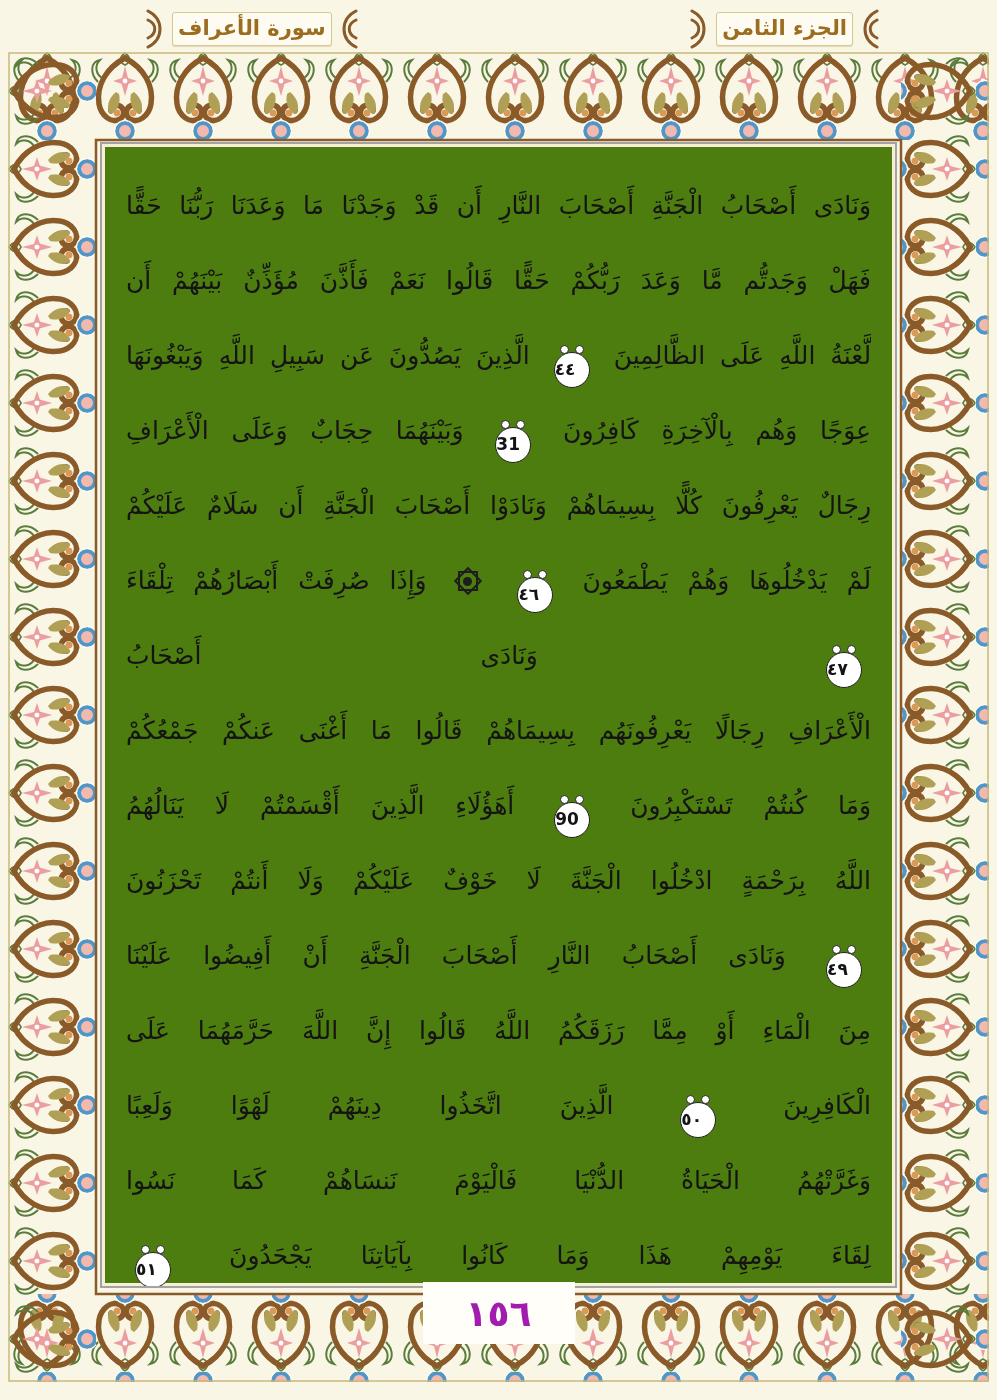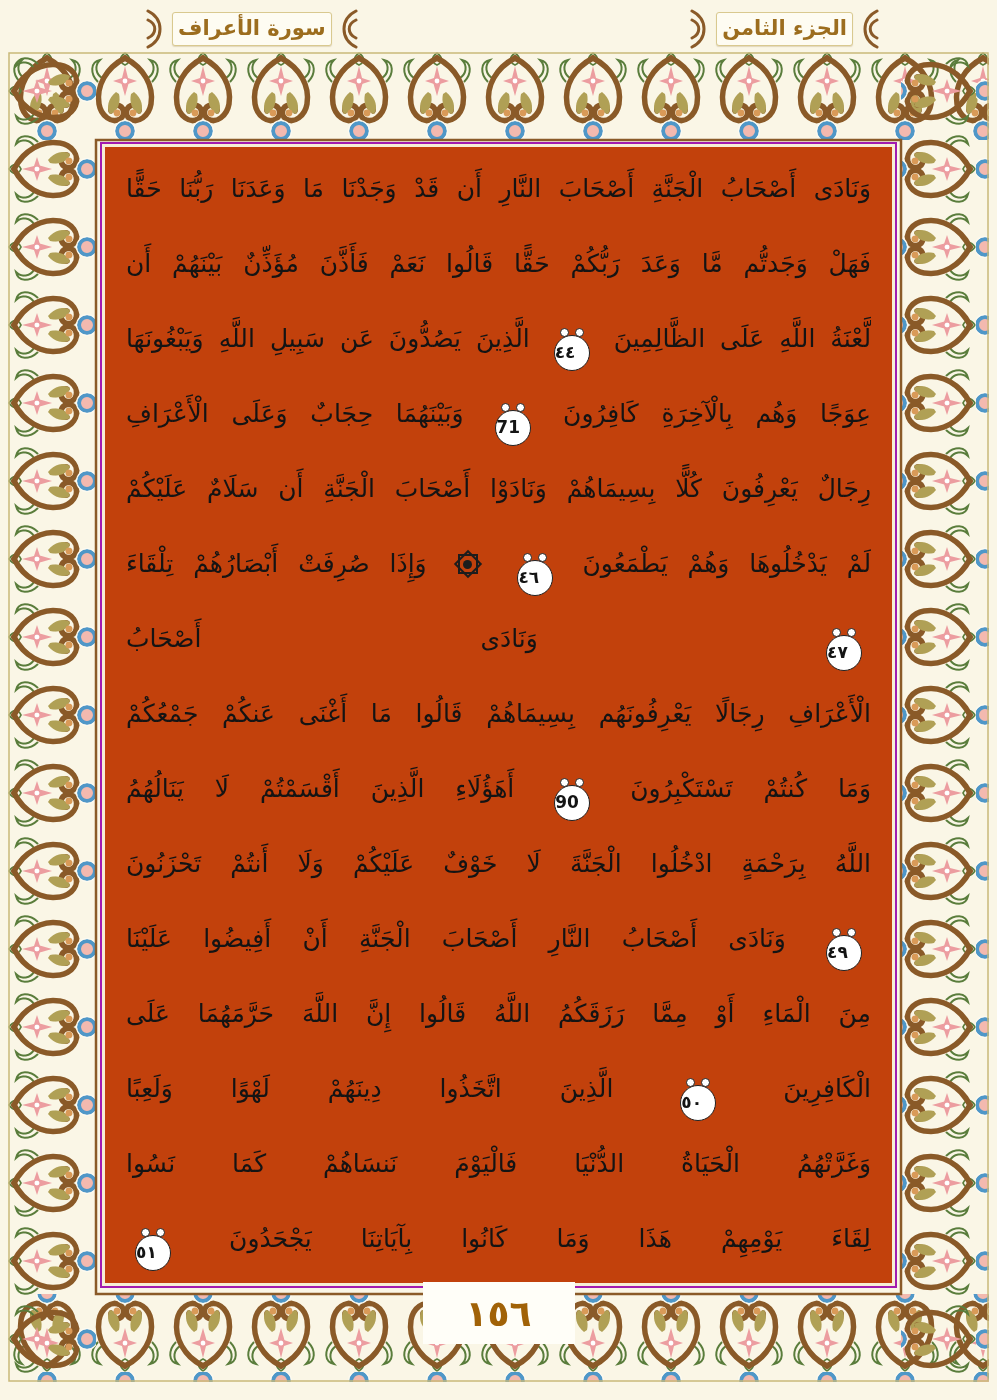--- a/index.html
+++ b/index.html
@@ -13,22 +13,22 @@
   .cart-box{border:1.5px solid #d9c98f;background:#fefcf2;border-radius:3px;padding:3px 5px 5px;
             color:#9c6d1e;font-size:21px;font-weight:bold;letter-spacing:.5px;box-shadow:0 1px 1px rgba(150,120,60,.25);}
   .curl{display:block;}
   .curl.flip{transform:scaleX(-1);}
 
   
   .frame{position:absolute;left:8px;top:52px;z-index:1;}
 
   
   .panel{position:absolute;left:100px;top:142px;width:797px;height:1146px;z-index:2;
-         background:#c2410c;border:2px solid #a21caf;box-shadow:0 0 0 3px #f6efd5 inset;
-         box-sizing:border-box;padding:7px 24px;overflow:hidden;}
+         background:#4d7c0f;border:2px solid #a3a3a3;box-shadow:0 0 0 3px #f6efd5 inset;
+         box-sizing:border-box;padding:24px 24px;overflow:hidden;}
   .line{direction:rtl;text-align:justify;text-align-last:justify;white-space:nowrap;overflow:hidden;
         height:75px;line-height:75px;font-size:25px;color:#141414;font-family:"DejaVu Sans", sans-serif;}
 
   
   .ayah{position:relative;display:inline-flex;align-items:center;justify-content:flex-end;
         width:36px;height:36px;border:1.8px solid #222;border-radius:50%;vertical-align:-11px;
         margin:0 9px;background:#fff;box-sizing:border-box;}
   .ayah::before,.ayah::after{content:"";position:absolute;top:-8px;width:9px;height:9px;
         border:1.6px solid #222;border-radius:50%;background:#fff;box-sizing:border-box;}
   .ayah::before{left:5px;} .ayah::after{right:5px;}
@@ -37,21 +37,21 @@
   
   .hizb{position:relative;display:inline-block;width:26px;height:26px;vertical-align:-5px;margin:0 8px;}
   .hizb .sq{position:absolute;inset:3px;border:2.2px solid #1d1d1d;box-sizing:border-box;}
   .hizb .s2{transform:rotate(45deg);}
   .hizb .dot{position:absolute;left:50%;top:50%;width:9px;height:9px;margin:-4.5px 0 0 -4.5px;
              border-radius:50%;background:#1d1d1d;}
 
   
   .pagenum{position:absolute;left:50%;top:1282px;transform:translateX(-50%);
            width:152px;height:62px;background:#fffef8;z-index:4;display:flex;align-items:center;
-           justify-content:center;color:#a16207;font-size:36px;font-weight:bold;letter-spacing:4px;}
+           justify-content:center;color:#a21caf;font-size:36px;font-weight:bold;letter-spacing:4px;}
 </style>
 </head>
 <body>
 
 <div class="page">
 
   <div class="header">
     <div class="cartouche">
       <svg class="curl" width="22" height="40" viewBox="0 0 22 40">
         <path d="M20 2 C4 10 4 30 20 38 M20 11 C11 15 11 25 20 29" fill="none" stroke="#8a5a28" stroke-width="3" stroke-linecap="round"></path>
@@ -111,21 +111,21 @@
     <rect x="1" y="1" width="979" height="1328" fill="none" stroke="#c9b97a" stroke-width="1.5"></rect>
   </svg>
 
   <div class="panel">
       <div class="line" dir="rtl"><span class="w">وَنَادَى أَصْحَابُ الْجَنَّةِ أَصْحَابَ النَّارِ أَن قَدْ وَجَدْنَا مَا وَعَدَنَا رَبُّنَا حَقًّا</span> </div>
       <div class="line" dir="rtl"><span class="w">فَهَلْ وَجَدتُّم مَّا وَعَدَ رَبُّكُمْ حَقًّا قَالُوا نَعَمْ فَأَذَّنَ مُؤَذِّنٌ بَيْنَهُمْ أَن</span> </div>
       <div class="line" dir="rtl"><span class="w">لَّعْنَةُ اللَّهِ عَلَى الظَّالِمِينَ</span> <span class="ayah">
           <span class="num">٤٤</span>
         </span> <span class="w">الَّذِينَ يَصُدُّونَ عَن سَبِيلِ اللَّهِ وَيَبْغُونَهَا</span> </div>
       <div class="line" dir="rtl"><span class="w">عِوَجًا وَهُم بِالْآخِرَةِ كَافِرُونَ</span> <span class="ayah">
-          <span class="num">71</span>
+          <span class="num">31</span>
         </span> <span class="w">وَبَيْنَهُمَا حِجَابٌ وَعَلَى الْأَعْرَافِ</span> </div>
       <div class="line" dir="rtl"><span class="w">رِجَالٌ يَعْرِفُونَ كُلًّا بِسِيمَاهُمْ وَنَادَوْا أَصْحَابَ الْجَنَّةِ أَن سَلَامٌ عَلَيْكُمْ</span> </div>
       <div class="line" dir="rtl"><span class="w">لَمْ يَدْخُلُوهَا وَهُمْ يَطْمَعُونَ</span> <span class="ayah">
           <span class="num">٤٦</span>
         </span> <span class="hizb"><span class="sq s1"></span><span class="sq s2"></span><span class="dot"></span></span> <span class="w">وَإِذَا صُرِفَتْ أَبْصَارُهُمْ تِلْقَاءَ</span> </div>
       <div class="line" dir="rtl"> <span class="ayah">
           <span class="num">٤٧</span>
         </span> <span class="w">وَنَادَى أَصْحَابُ</span> </div>
       <div class="line" dir="rtl"><span class="w">الْأَعْرَافِ رِجَالًا يَعْرِفُونَهُم بِسِيمَاهُمْ قَالُوا مَا أَغْنَى عَنكُمْ جَمْعُكُمْ</span> </div>
       <div class="line" dir="rtl"><span class="w">وَمَا كُنتُمْ تَسْتَكْبِرُونَ</span> <span class="ayah">

